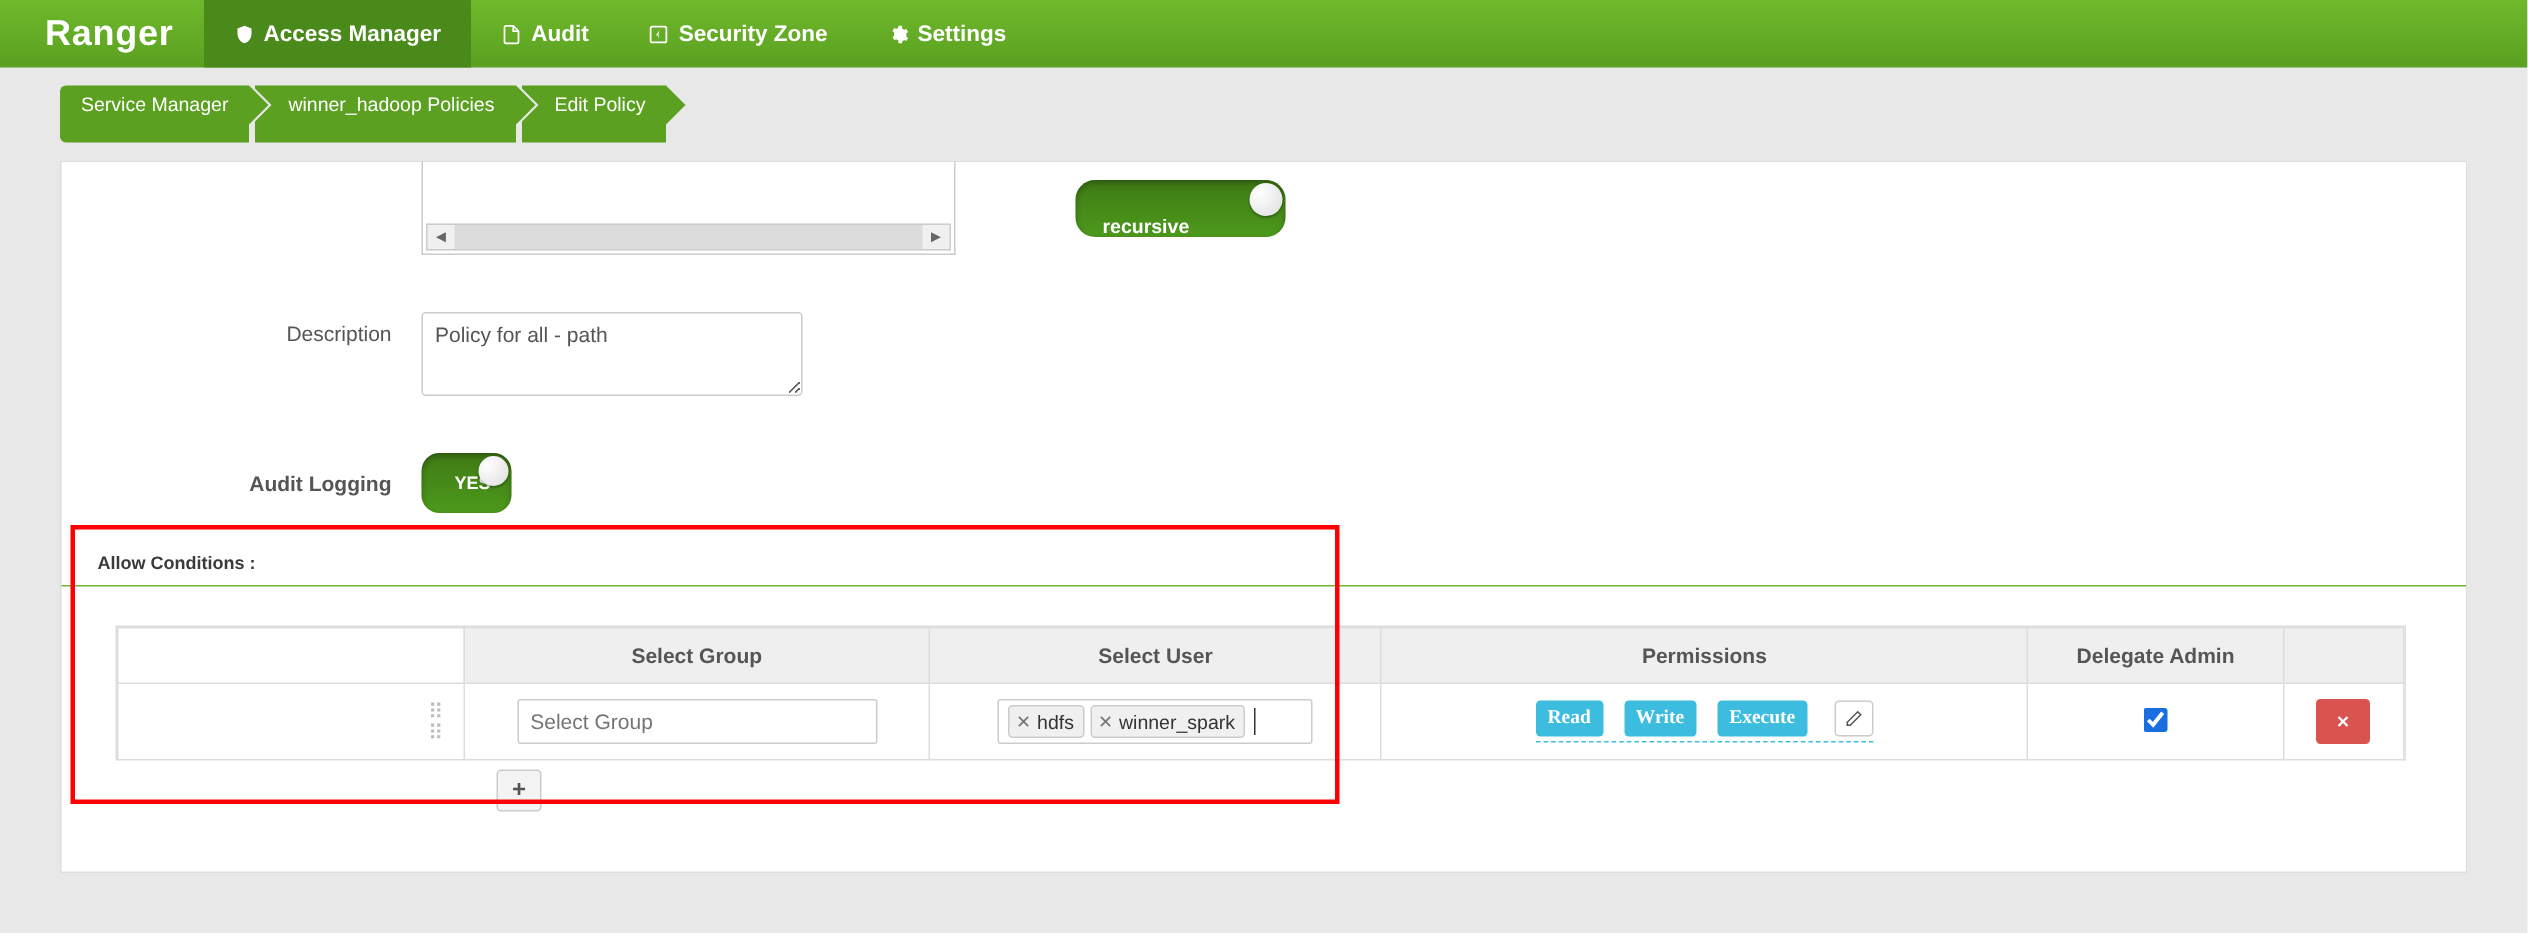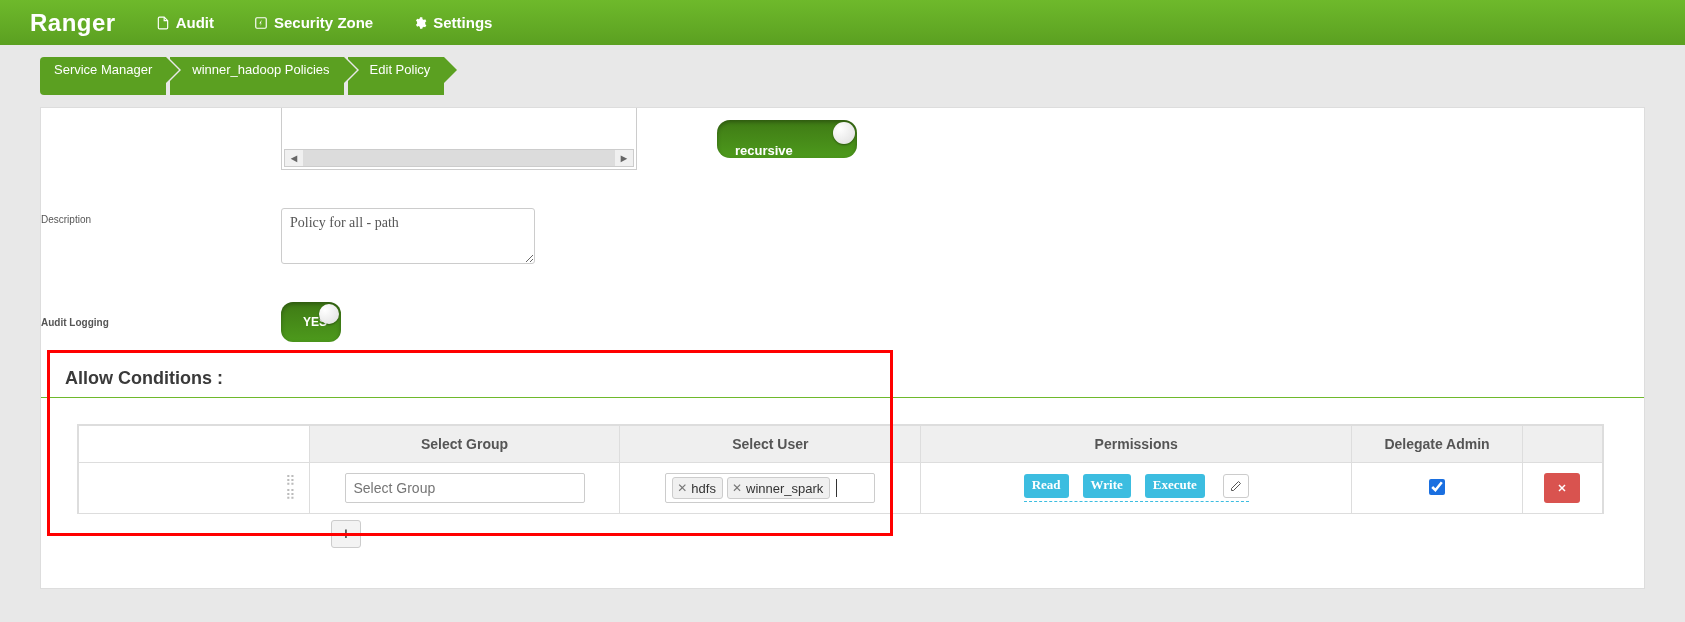--- a/index.html
+++ b/index.html
@@ -90,24 +90,25 @@
   }
 
   
   .form-row {
     display: flex;
     align-items: flex-start;
     padding: 6px 0;
   }
   .form-label {
     width: 240px;
+    text-align: right;
     padding-right: 20px;
     padding-top: 6px;
     color: #555;
-    font-size: 10px;
+    font-size: 14px;
   }
   .form-field { flex: 1; display:flex; align-items:center; gap: 80px;}
 
   
   .path-box {
     width: 356px;
     height: 62px;
     border: 1px solid #ccc;
     border-top: none;
     position: relative;
@@ -173,29 +174,29 @@
     box-shadow:0 1px 2px rgba(0,0,0,0.4);
   }
 
   
   .desc-ta {
     width: 254px;
     height: 56px;
     border: 1px solid #ccc;
     border-radius: 3px;
     padding: 6px 8px;
-    font-family: Liberation Serif, serif;
+    font-family: Liberation Sans, sans-serif;
     font-size: 14px;
     color: #555;
     resize: both;
   }
 
   
   .section-title {
-    font-size: 18px;
+    font-size: 12px;
     font-weight: 700;
     color: #3a3a3a;
     padding: 20px 0 8px 24px;
   }
   .section-underline {
     height: 1px;
     background: #6eb92b;
     margin: 0 0 26px 0;
   }
 
@@ -352,20 +353,28 @@
   }
   .panel { position: relative; }
 
   .row-spacer { height: 26px; } 
 </style>
 </head>
 <body>
 
 <div class="topbar">
   <div class="logo">Ranger</div>
+  <div class="nav-item active">
+    <span class="nav-icon">
+      <svg width="14" height="14" viewBox="0 0 24 24" fill="#fff">
+          <path d="M12 2l8 3v6c0 5-3.4 9.7-8 11-4.6-1.3-8-6-8-11V5l8-3z"></path>
+        </svg>
+    </span>
+    <span>Access Manager</span>
+  </div>
   <div class="nav-item">
     <span class="nav-icon">
       <svg width="14" height="14" viewBox="0 0 24 24" fill="none" stroke="#fff" stroke-width="2">
           <path d="M14 2H6a2 2 0 0 0-2 2v16a2 2 0 0 0 2 2h12a2 2 0 0 0 2-2V8z"></path>
           <polyline points="14 2 14 8 20 8"></polyline>
         </svg>
     </span>
     <span>Audit</span>
   </div>
   <div class="nav-item">

